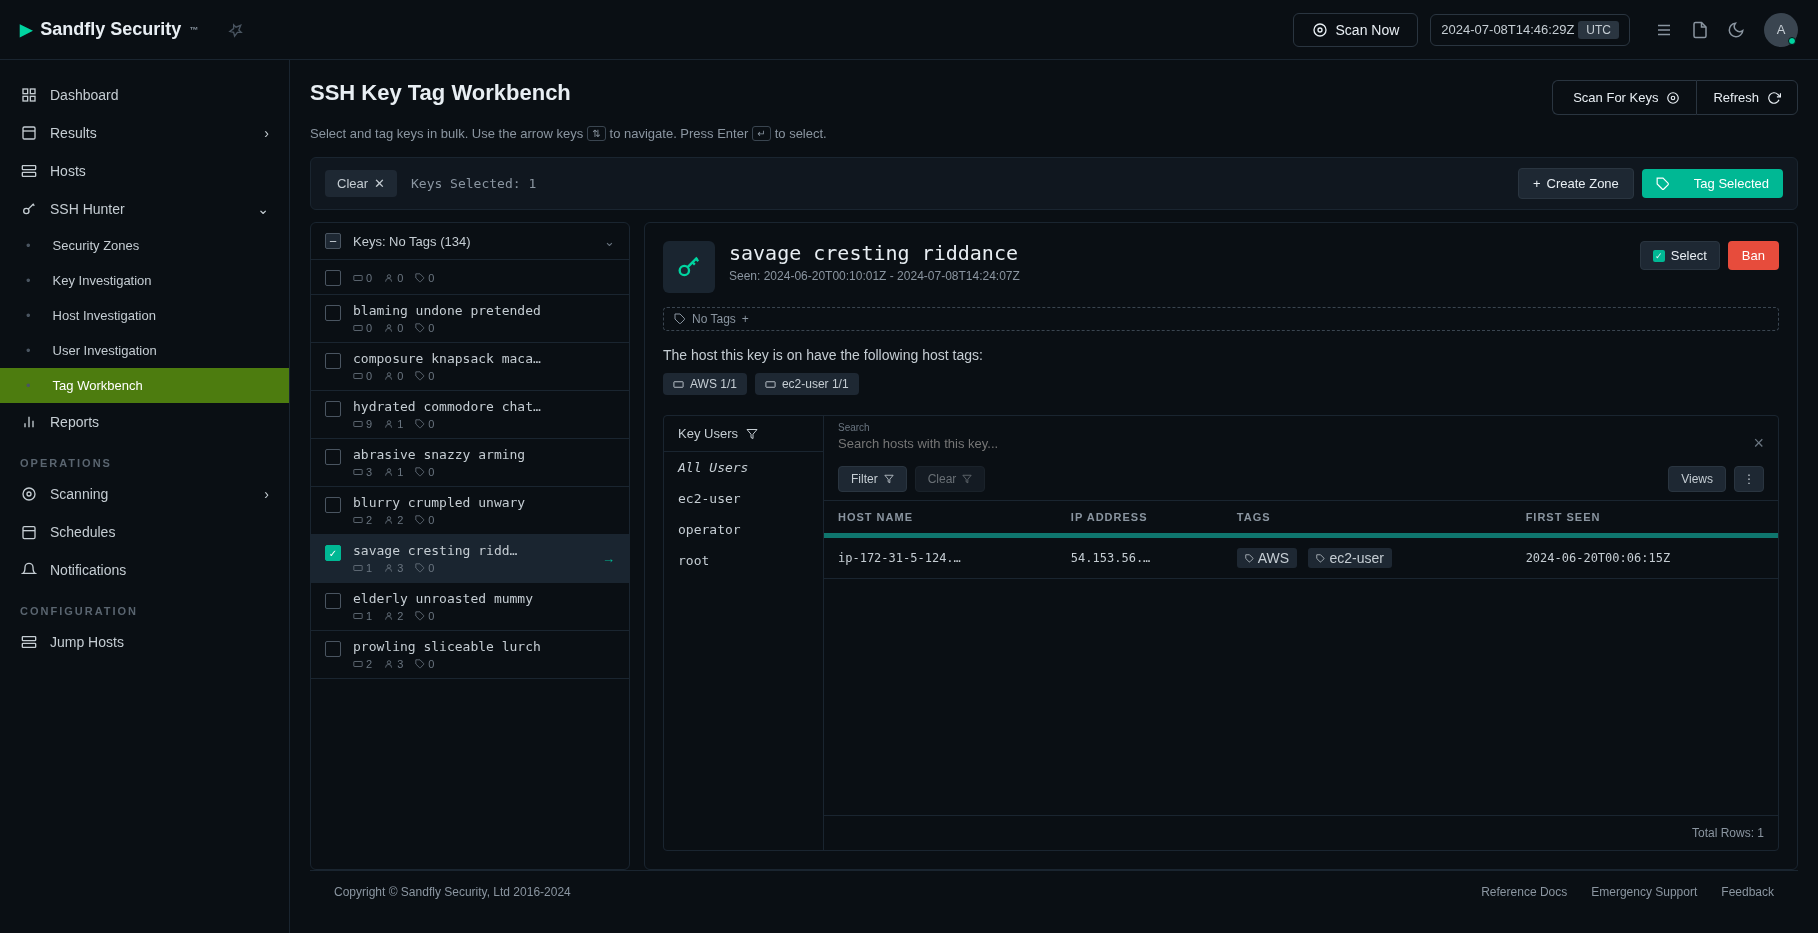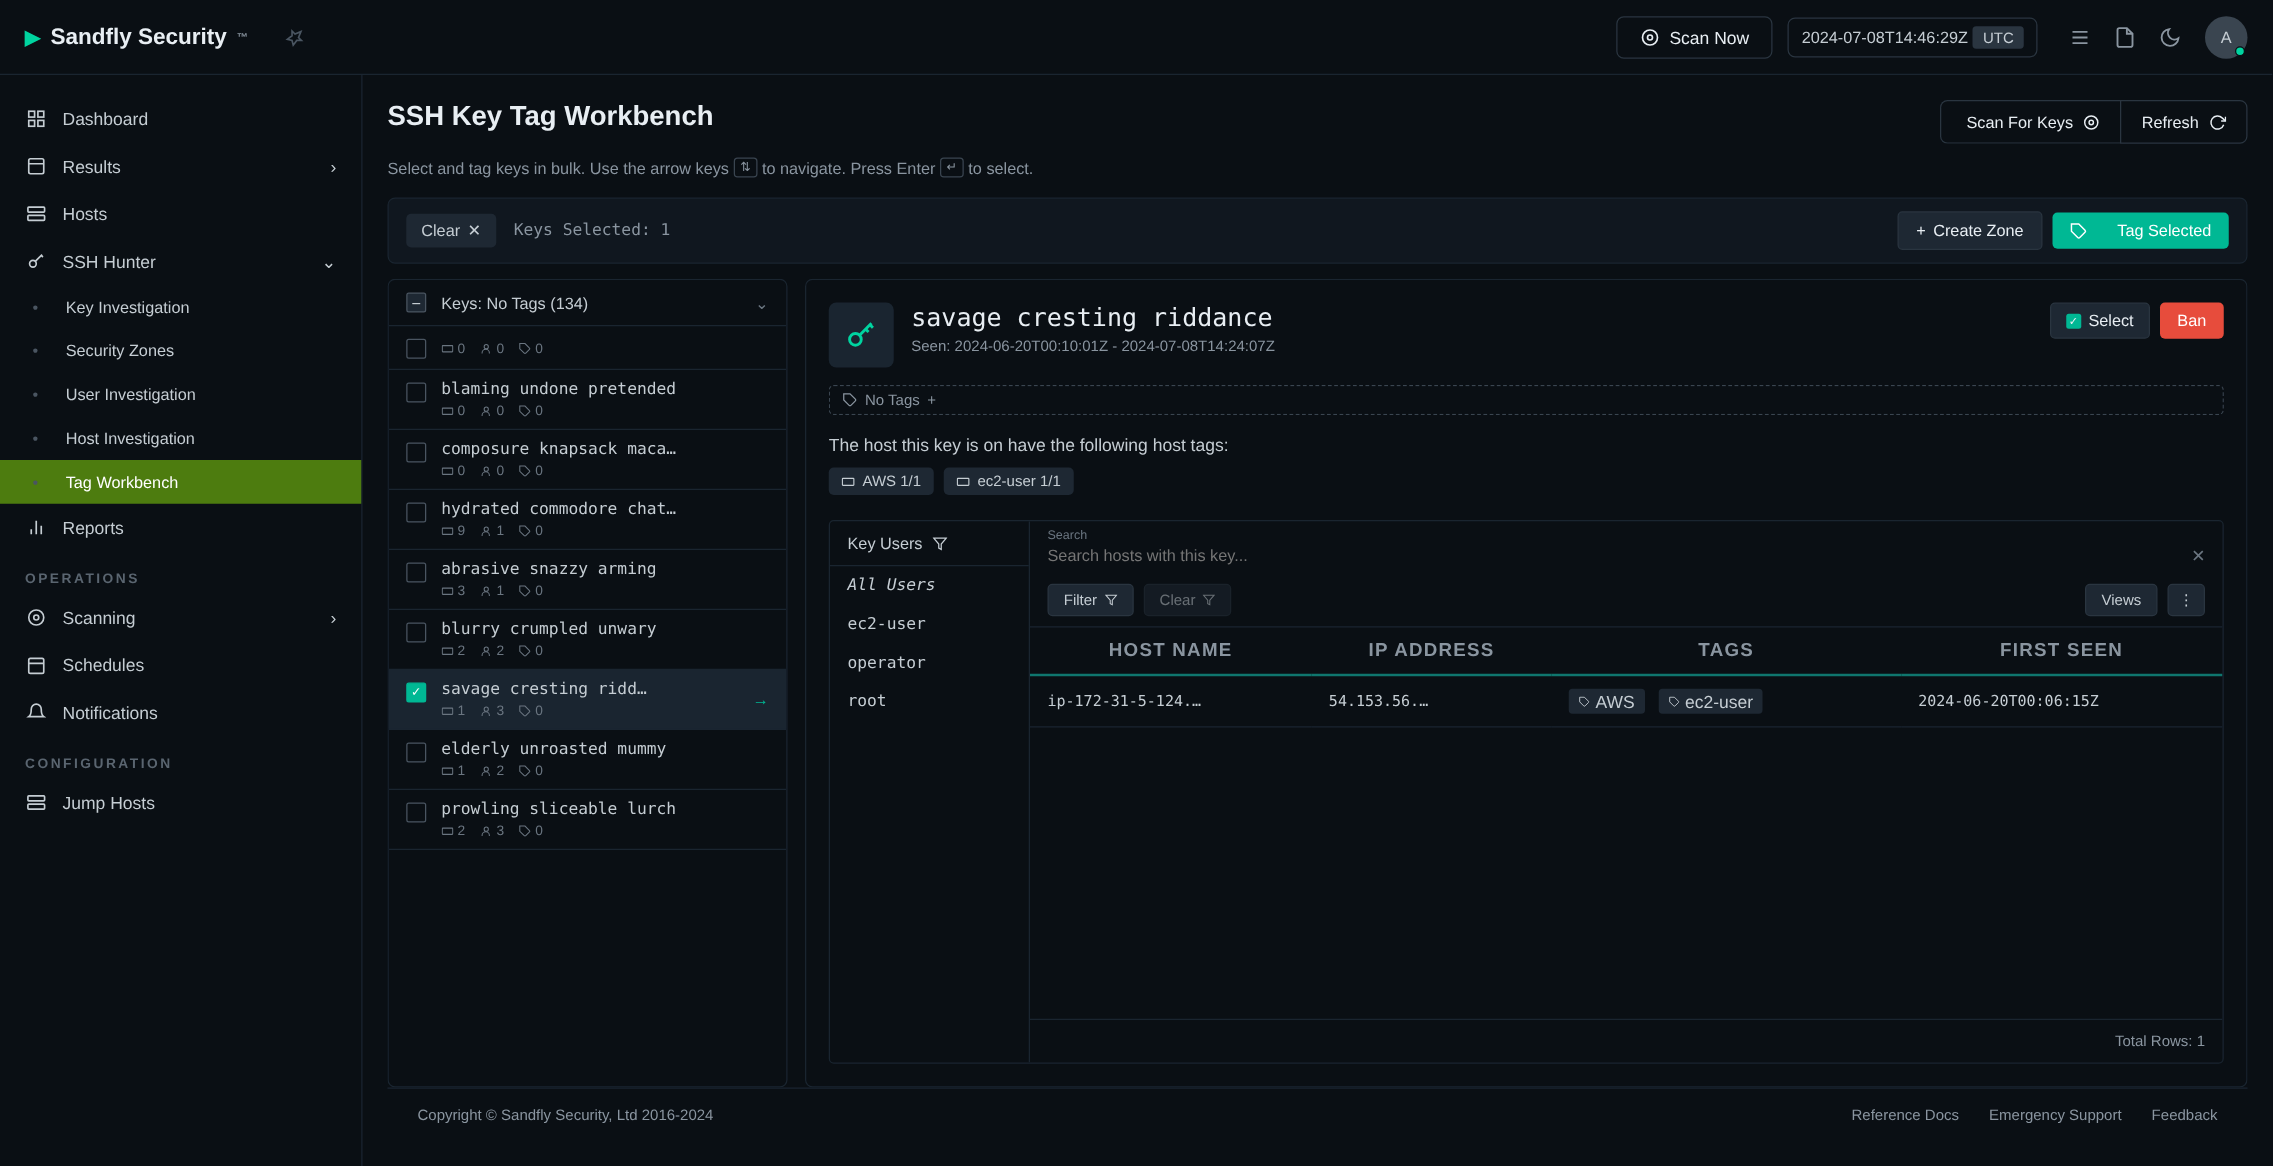--- a/index.html
+++ b/index.html
@@ -94,21 +94,21 @@
 .search-input { width: 100%; background: transparent; border: none; color: #c5cdd3; font-size: 13px; padding: 2px 0; outline: none; }
 .search-wrap { display: flex; align-items: center; }
 .search-wrap .close-x { margin-left: auto; cursor: pointer; color: #6a7580; font-size: 18px; }
 .filter-row { display: flex; gap: 8px; padding: 8px 14px; border-bottom: 1px solid #1a2530; }
 .filter-btn { background: #1e2833; border: 1px solid #2a3540; color: #c5cdd3; padding: 5px 12px; border-radius: 4px; cursor: pointer; display: flex; align-items: center; gap: 6px; font-size: 12px; }
 .filter-btn.disabled { opacity: 0.5; }
 .views-btn { margin-left: auto; }
 .dots-btn { padding: 5px 8px; }
 
 .data-table { width: 100%; border-collapse: collapse; font-size: 12px; }
-.data-table th { text-align: center; padding: 10px 14px; font-size: 15px; letter-spacing: 1px; color: #8a95a0; font-weight: 600; border-bottom: 2px solid #0f766e; }
+.data-table th { text-align: left; padding: 10px 14px; font-size: 11px; letter-spacing: 1px; color: #8a95a0; font-weight: 600; border-bottom: 5px solid #0f766e; }
 .data-table td { padding: 10px 14px; border-bottom: 1px solid #1a2530; font-family: monospace; }
 .tag-pill { background: #1e2833; padding: 2px 8px; border-radius: 3px; font-size: 14px; display: inline-flex; align-items: center; gap: 4px; margin-right: 4px; }
 .table-footer { margin-top: auto; padding: 10px 14px; text-align: right; font-size: 12px; color: #8a95a0; border-top: 1px solid #1a2530; }
 
 
 .footer { display: flex; align-items: center; padding: 14px 24px; border-top: 1px solid #1a2530; font-size: 12px; color: #8a95a0; }
 .footer-links { margin-left: auto; display: flex; gap: 24px; }
 .footer-links a { color: #8a95a0; text-decoration: none; cursor: pointer; }
 
 
@@ -205,30 +205,30 @@
             <svg width="16" height="16" viewBox="0 0 24 24" fill="none" stroke="currentColor" stroke-width="2">
               <circle cx="8" cy="15" r="4"></circle>
               <line x1="10.85" y1="12.15" x2="19" y2="4"></line>
               <line x1="18" y1="5" x2="20" y2="7"></line>
             </svg>
           </span>
         <span>SSH Hunter</span>
         <span class="chevron">⌄</span>
       </div>
       <div class="nav-item nav-sub">
+          <span>Security Zones</span>
+        </div>
+      <div class="nav-item nav-sub">
           <span>Key Investigation</span>
         </div>
       <div class="nav-item nav-sub">
-          <span>Security Zones</span>
+          <span>Host Investigation</span>
         </div>
       <div class="nav-item nav-sub">
           <span>User Investigation</span>
-        </div>
-      <div class="nav-item nav-sub">
-          <span>Host Investigation</span>
         </div>
       <div class="nav-item nav-sub active">
           <span>Tag Workbench</span>
         </div>
       <div class="nav-item">
         <span class="nav-icon">
             <svg width="16" height="16" viewBox="0 0 24 24" fill="none" stroke="currentColor" stroke-width="2">
               <line x1="18" y1="20" x2="18" y2="10"></line>
               <line x1="12" y1="20" x2="12" y2="4"></line>
               <line x1="6" y1="20" x2="6" y2="14"></line>

